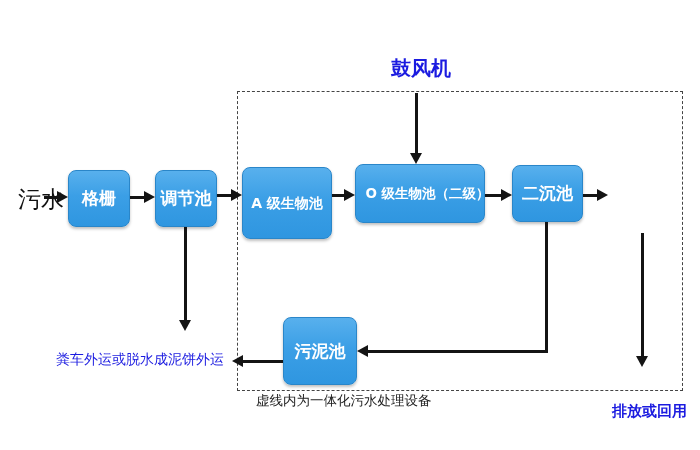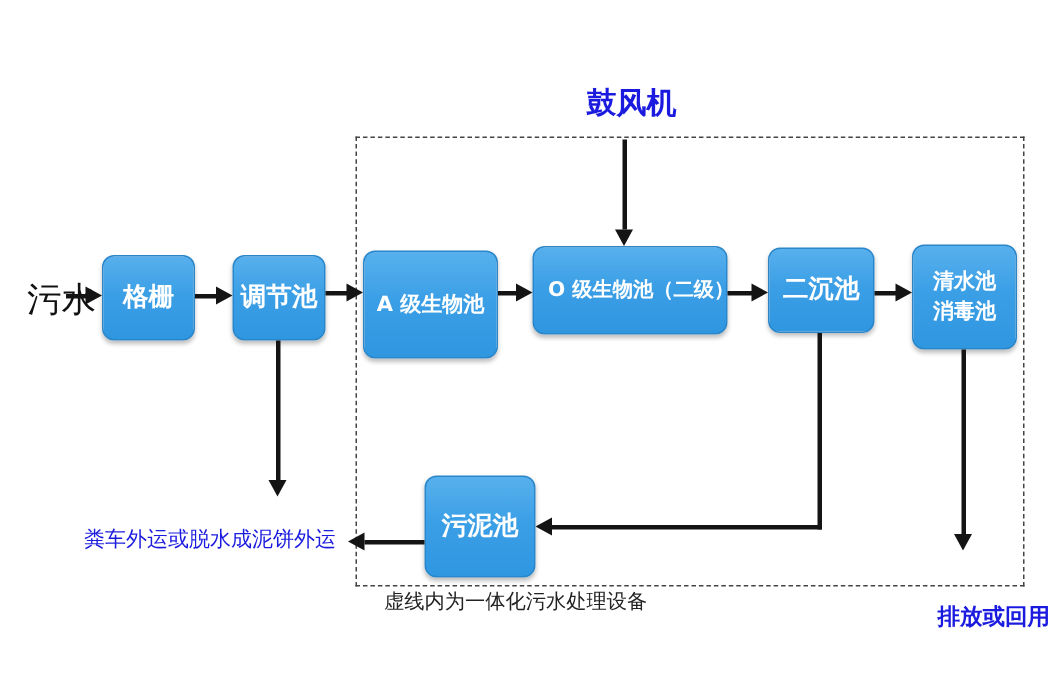--- a/index.html
+++ b/index.html
@@ -38,21 +38,21 @@
     border-right:11px solid #141414;}
   .arr-d{position:absolute;width:0;height:0;
     border-left:6px solid transparent;border-right:6px solid transparent;
     border-top:11px solid #141414;}
   
   .txt{position:absolute;white-space:nowrap;}
   .txt-influent{left:18px;top:184px;font-size:23px;font-weight:normal;color:#111;}
   .txt-blower{left:391px;top:55px;font-size:20px;font-weight:bold;color:var(--blue-text,#1b1be0);}
   .txt-sludgeout{left:56px;top:351px;font-size:14px;font-weight:normal;color:var(--blue-text,#1b1be0);}
   .txt-note{left:245px;top:392px;font-size:13.5px;color:#222;margin-left:11px;}
-  .txt-effluent{left:612px;top:402px;font-size:15px;font-weight:bold;color:var(--blue-text,#1b1be0);margin-left:13px;}
+  .txt-effluent{left:612px;top:402px;font-size:15px;font-weight:bold;color:var(--blue-text,#1b1be0);}
 </style>
 </head>
 <body>
 
 <div id="canvas">
 
   <div class="dashed-rect"></div>
 
   <div class="txt txt-influent">污水</div>
   <div class="txt txt-blower">鼓风机</div>
@@ -67,24 +67,20 @@
     <span class="lbl">调节池</span>
   </div>
   <div class="node fs14" style="left:242px;top:167px;width:90px;height:72px;">
     <span class="lbl">A 级生物池</span>
   </div>
   <div class="node fs13" style="left:355px;top:164px;width:130px;height:59px;">
     <span class="lbl">O 级生物池（二级）</span>
   </div>
   <div class="node fs17" style="left:512px;top:165px;width:71px;height:57px;">
     <span class="lbl">二沉池</span>
-  </div>
-  <div class="node fs14" style="left:608px;top:163px;width:70px;height:70px;">
-    <span class="lbl">清水池</span>
-    <span class="lbl">消毒池</span>
   </div>
   <div class="node fs17" style="left:283px;top:317px;width:74px;height:68px;justify-content:center;">
     <span class="lbl">污泥池</span>
   </div>
 
   <div class="hline" style="left:44px;top:196px;width:14px;"></div>
   <div class="arr-r" style="left:57px;top:191px;"></div>
 
   <div class="hline" style="left:130px;top:196px;width:15px;"></div>
   <div class="arr-r" style="left:144px;top:191px;"></div>

